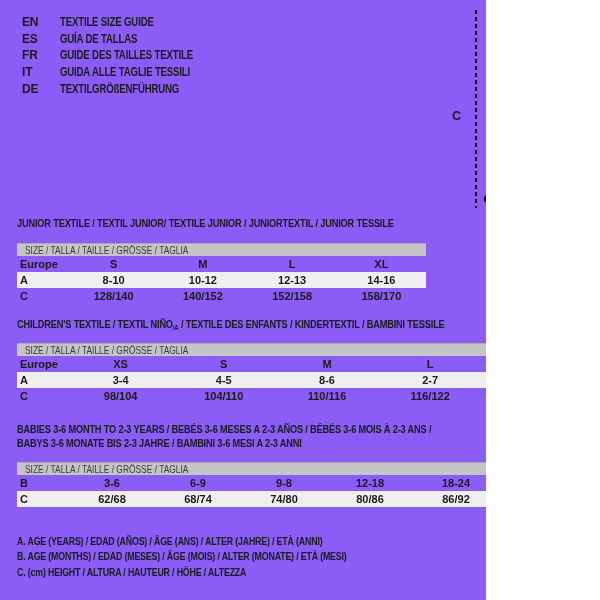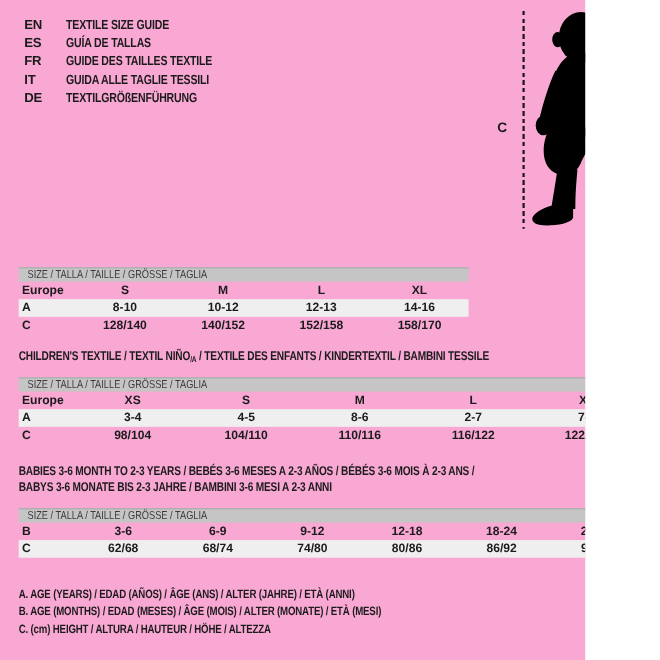--- a/index.html
+++ b/index.html
@@ -1,17 +1,17 @@
 <!DOCTYPE html>
 <html><head>
 <meta charset="utf-8">
 <style>
   html,body{margin:0;padding:0;background:#ffffff;}
   #canvas{
-    position:relative;width:532px;height:600px;background:#f9a8d4;overflow:hidden;
+    position:relative;width:486px;height:600px;background:#8b5cf6;overflow:hidden;
     font-family:"Liberation Sans", sans-serif;color:#1b1b1b;
   }
   .cond{display:inline-block;transform:scaleX(0.8);transform-origin:0 50%;white-space:nowrap;}
 
   
   .lang-list{position:absolute;left:22px;top:14px;}
   .lang-row{display:flex;height:16.6px;align-items:center;font-size:12px;font-weight:bold;letter-spacing:-0.2px;}
   .lang-code{width:38px;flex:0 0 38px;}
 
   
@@ -81,20 +81,23 @@
       <path d="M66 56 C71 66 76 82 78 94 C79 102 70 105 68 97 C66 86 61 72 57 62 Z"></path>
       <ellipse cx="72" cy="99" rx="7" ry="8"></ellipse>
       <path d="M17 110 C12 118 10 130 12 138 C14 148 22 153 30 153 C38 153 43 148 46 140 L50 132 L53 140 C56 148 61 153 69 153 C77 153 83 147 84 137 C85 128 83 118 79 110 Z"></path>
       <path d="M24 146 C22 160 20 172 18 184 L40 184 C40 170 41 158 42 148 Z"></path>
       <path d="M18 181 C10 183 2 188 1 192 C0 197 6 199 14 199 C24 199 36 197 38 192 L38 183 Z"></path>
       <path d="M58 148 C60 160 62 172 62 184 L80 184 C79 170 77 158 74 146 Z"></path>
       <ellipse cx="72" cy="193" rx="14" ry="7"></ellipse>
     </g>
   </svg>
 
+  <div class="tbl-title" style="top:217px">
+    <span class="cond">JUNIOR TEXTILE / TEXTIL JUNIOR/ TEXTILE JUNIOR / JUNIORTEXTIL / JUNIOR TESSILE</span>
+  </div>
   <div class="tbl" style="left:17px;top:243px;width:409px">
     <div class="size-bar">
       <span class="cond">SIZE / TALLA / TAILLE / GRÖSSE / TAGLIA</span>
     </div>
     <div class="row cols4">
       <span class="lbl">Europe</span>
       <span class="cell">S</span>
       <span class="cell">M</span>
       <span class="cell">L</span>
       <span class="cell">XL</span>
@@ -153,21 +156,21 @@
     <span class="cond">BABYS 3-6 MONATE BIS 2-3 JAHRE / BAMBINI 3-6 MESI A 2-3 ANNI</span>
   </div>
   <div class="tbl" style="left:17px;top:462px;width:568px">
     <div class="size-bar">
       <span class="cond">SIZE / TALLA / TAILLE / GRÖSSE / TAGLIA</span>
     </div>
     <div class="row cols6">
       <span class="lbl">B</span>
       <span class="cell">3-6</span>
       <span class="cell">6-9</span>
-      <span class="cell">9-12</span>
+      <span class="cell">9-8</span>
       <span class="cell">12-18</span>
       <span class="cell">18-24</span>
       <span class="cell">24-36</span>
     </div>
     <div class="row cols6 alt">
       <span class="lbl">C</span>
       <span class="cell">62/68</span>
       <span class="cell">68/74</span>
       <span class="cell">74/80</span>
       <span class="cell">80/86</span>

